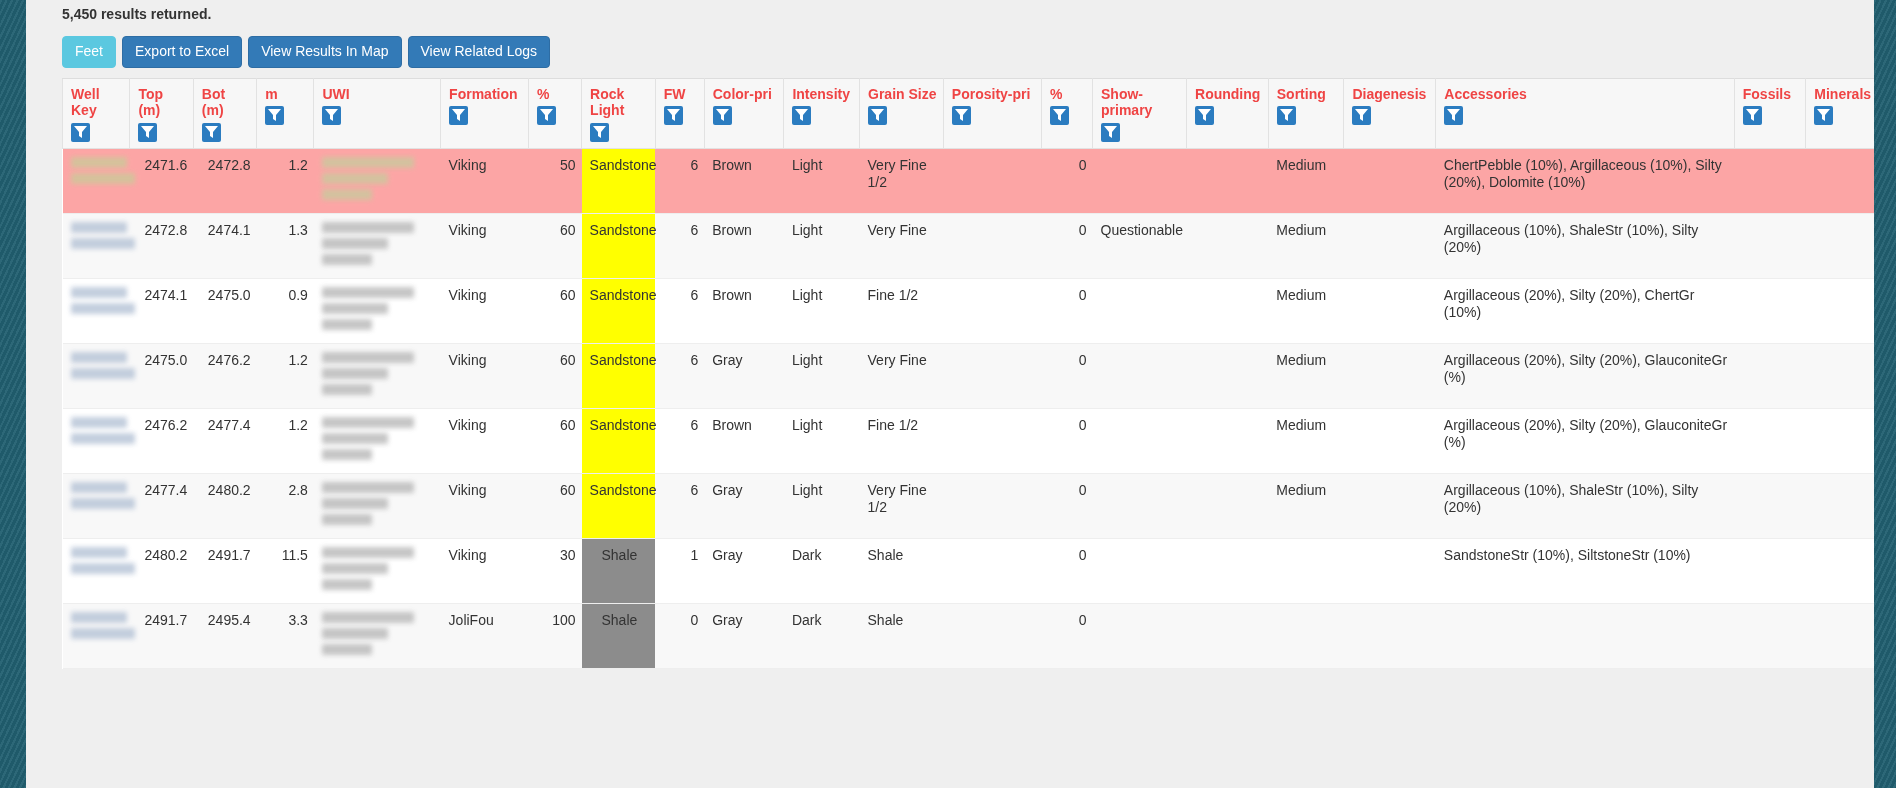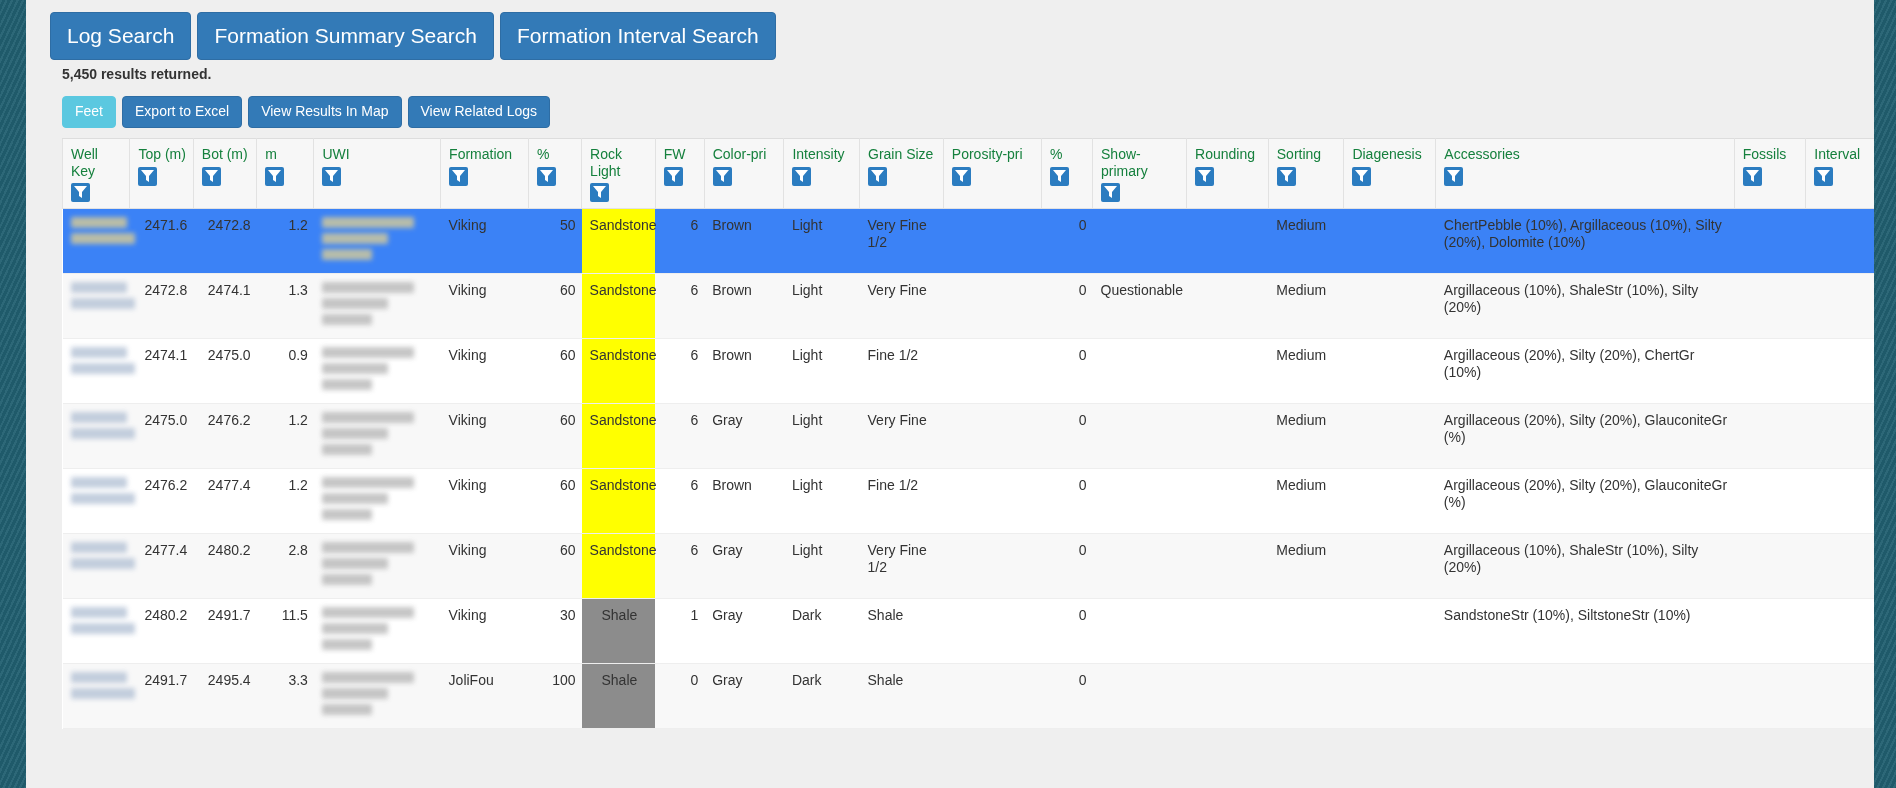--- a/index.html
+++ b/index.html
@@ -111,24 +111,24 @@
     width: 1818px;
     font-size: 14px;
     color: #333;
   }
   table.grid thead th {
     background: #f7f7f7;
     border: 1px solid #e2e2e2;
     border-top: 1px solid #ddd;
     vertical-align: top;
     text-align: left;
-    font-weight: normal;
+    font-weight: bold;
     font-size: 14px;
     padding: 7px 6px 6px 8px;
-    color: #15803d;
+    color: #ef4444;
     height: 66px;
   }
   .th-label { display: block; line-height: 1.18; }
   .filter-icon {
     display: inline-block;
     margin-top: 4px;
     width: 19px; height: 19px;
     background: #2b7cc0;
     border-radius: 2px;
     position: relative;
@@ -141,21 +141,21 @@
     border: 1px solid #eee;
     border-left: none; border-right: none;
     padding: 8px 6px 8px 8px;
     vertical-align: top;
     line-height: 1.22;
     font-size: 14px;
     height: 54px;
   }
   tbody tr.odd  td { background: #ffffff; }
   tbody tr.even td { background: #f8f8f8; }
-  tbody tr.hl td   { background: #3b82f6; }
+  tbody tr.hl td   { background: #fca5a5; }
 
   td.r { text-align: right; padding-right: 12px; }
   td.rock { padding-left: 8px; text-align: center; }
   td.rock.sandstone { background: #ffff00 !important; }
   td.rock.shale     { background: #8c8c8c !important; }
 
   
   .redact { display: block; }
   .redact i {
     display: block;
@@ -173,25 +173,20 @@
 </head>
 <body>
 
 <div id="page">
 
   <div class="rail rail-left"></div>
   <div class="rail rail-right"></div>
 
   <div class="page-body">
 
-    <div class="tabbar" id="top-tabs">
-        <div class="btn">Log Search</div>
-        <div class="btn">Formation Summary Search</div>
-        <div class="btn">Formation Interval Search</div>
-      </div>
 
     <div class="results-count">5,450 results returned.</div>
 
 
     <div class="actionbar" id="action-buttons">
         <div class="btn-sm btn-unit">Feet</div>
         <div class="btn-sm">Export to Excel</div>
         <div class="btn-sm">View Results In Map</div>
         <div class="btn-sm">View Related Logs</div>
       </div>
@@ -276,21 +271,21 @@
                   </svg></span></th>
               <th><span class="th-label">Diagenesis</span><span class="filter-icon"><svg width="13" height="13" viewBox="0 0 13 13">
                     <polygon points="0,0 13,0 8,6 8,12 5,10 5,6" fill="#ffffff"></polygon>
                   </svg></span></th>
               <th><span class="th-label">Accessories</span><span class="filter-icon"><svg width="13" height="13" viewBox="0 0 13 13">
                     <polygon points="0,0 13,0 8,6 8,12 5,10 5,6" fill="#ffffff"></polygon>
                   </svg></span></th>
               <th><span class="th-label">Fossils</span><span class="filter-icon"><svg width="13" height="13" viewBox="0 0 13 13">
                     <polygon points="0,0 13,0 8,6 8,12 5,10 5,6" fill="#ffffff"></polygon>
                   </svg></span></th>
-              <th><span class="th-label">Interval</span><span class="filter-icon"><svg width="13" height="13" viewBox="0 0 13 13">
+              <th><span class="th-label">Minerals</span><span class="filter-icon"><svg width="13" height="13" viewBox="0 0 13 13">
                     <polygon points="0,0 13,0 8,6 8,12 5,10 5,6" fill="#ffffff"></polygon>
                   </svg></span></th>
             </tr>
         </thead>
         <tbody id="grid-body">
             <tr class="hl">
               <td>
                 <span class="redact key">
                   <i style="width:56px"></i>
                   <i style="width:64px"></i>

